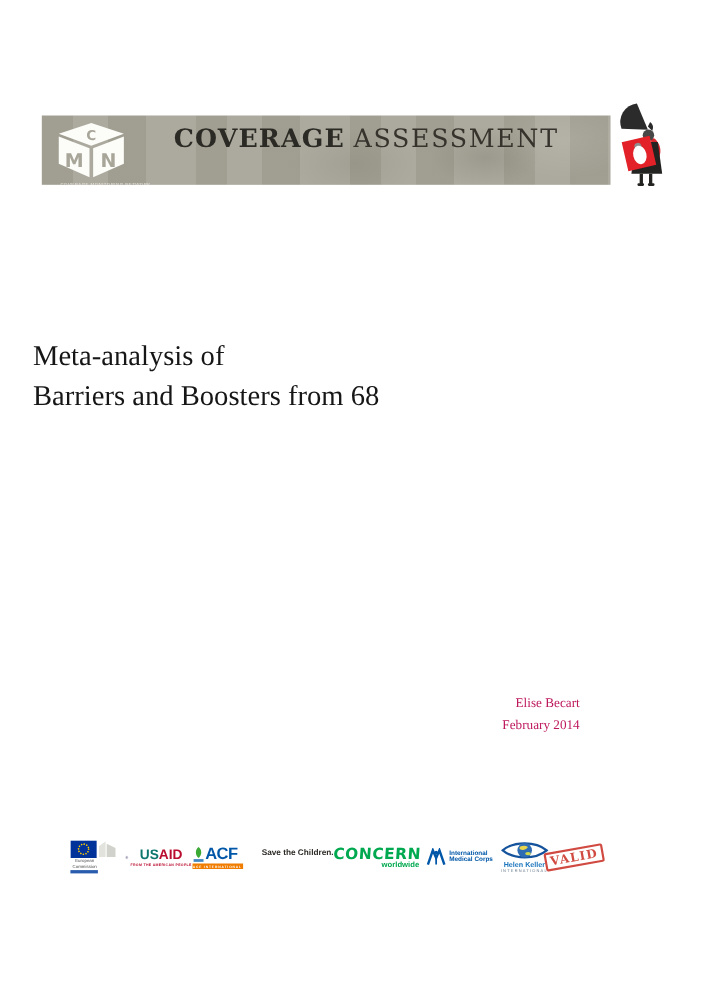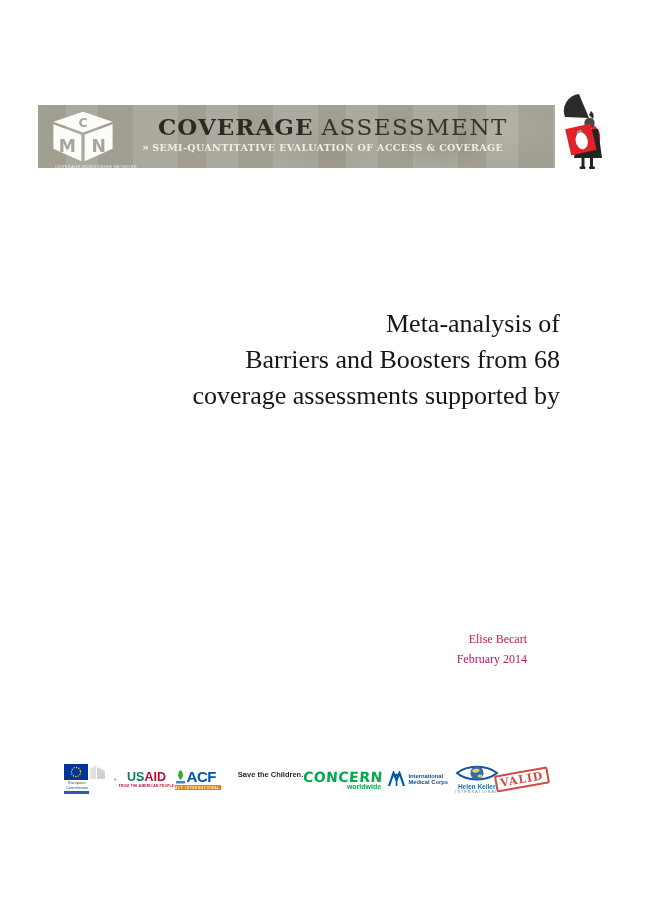--- a/index.html
+++ b/index.html
@@ -39,21 +39,21 @@
   .banner-title .bold{font-weight:bold;letter-spacing:1px;}
   .banner-title .light{font-weight:normal;letter-spacing:1.5px;margin-left:8px;color:#35332c;}
   .banner-tagline{
     margin-top:1px;font-family:"DejaVu Serif",serif;font-weight:bold;
     font-size:9.5px;letter-spacing:.4px;color:#efeee6;white-space:nowrap;
   }
   .banner-tagline .chev{font-size:11px;margin-right:3px;}
   .mother-figure{position:absolute;left:562px;top:92px;}
   
   .doc-title{
-    position:absolute;left:30px;right:87px;top:306px;text-align:right;
+    position:absolute;left:30px;right:87px;top:306px;text-align:left;
     font-size:26px;line-height:36px;color:#161616;
   }
   
   .byline{
     position:absolute;right:120px;top:630px;text-align:right;
     font-size:12px;line-height:19.5px;color:#be185d;
   }
   
   .logos{
     position:absolute;left:64px;top:754px;width:478px;height:50px;
@@ -108,23 +108,20 @@
         <text x="45" y="20" text-anchor="middle" font-family="DejaVu Sans, sans-serif" font-size="15" font-weight="bold" fill="#a8a599">C</text>
         <text x="26" y="50" text-anchor="middle" font-family="DejaVu Sans, sans-serif" font-size="21" font-weight="bold" fill="#a8a599">M</text>
         <text x="64" y="50" text-anchor="middle" font-family="DejaVu Sans, sans-serif" font-size="21" font-weight="bold" fill="#a8a599">N</text>
       </svg>
       <div class="cube-caption">COVERAGE MONITORING NETWORK</div>
     </div>
     <div class="banner-text">
       <div class="banner-title">
         <span class="bold">COVERAGE</span><span class="light">ASSESSMENT</span>
       </div>
-      <div class="banner-tagline">
-        <span class="chev">»</span><span>SEMI-QUANTITATIVE EVALUATION OF ACCESS &amp; COVERAGE</span>
-      </div>
     </div>
   </div>
 
   <svg class="mother-figure" width="42" height="80" viewBox="0 0 42 80">
     <path d="M27,26 L17,2 A17,17 0 0 0 3,25 Z" fill="#2b2b2b"></path>
     <path d="M29,19 q4,3 2,8 l-4,-4 z" fill="#2b2b2b"></path>
     <path d="M32,36 q7,7 2,17" stroke="#d7282f" stroke-width="4.5" fill="none" stroke-linecap="round"></path>
     <path d="M16,37 L36,37 L40,66 L12,66 Z" fill="#232321"></path>
     <rect x="19.5" y="66" width="3" height="10" fill="#232321"></rect>
     <rect x="28" y="66" width="3" height="10" fill="#232321"></rect>
@@ -134,21 +131,20 @@
     <g transform="rotate(-13 19 48)">
       <rect x="6" y="34" width="26" height="27" fill="#e22128"></rect>
       <circle cx="19.5" cy="41" r="3.2" fill="#8f8f8f"></circle>
       <ellipse cx="19.5" cy="49" rx="6" ry="8.5" fill="#ffffff"></ellipse>
     </g>
   </svg>
 
   <div class="doc-title">
     <div>Meta-analysis of</div>
     <div>Barriers and Boosters from 68</div>
-    <div>coverage assessments supported by</div>
   </div>
 
   <div class="byline">
     <div>Elise Becart</div>
     <div>February 2014</div>
   </div>
 
   <div class="logos">
 
     <div class="logo logo-eu">

